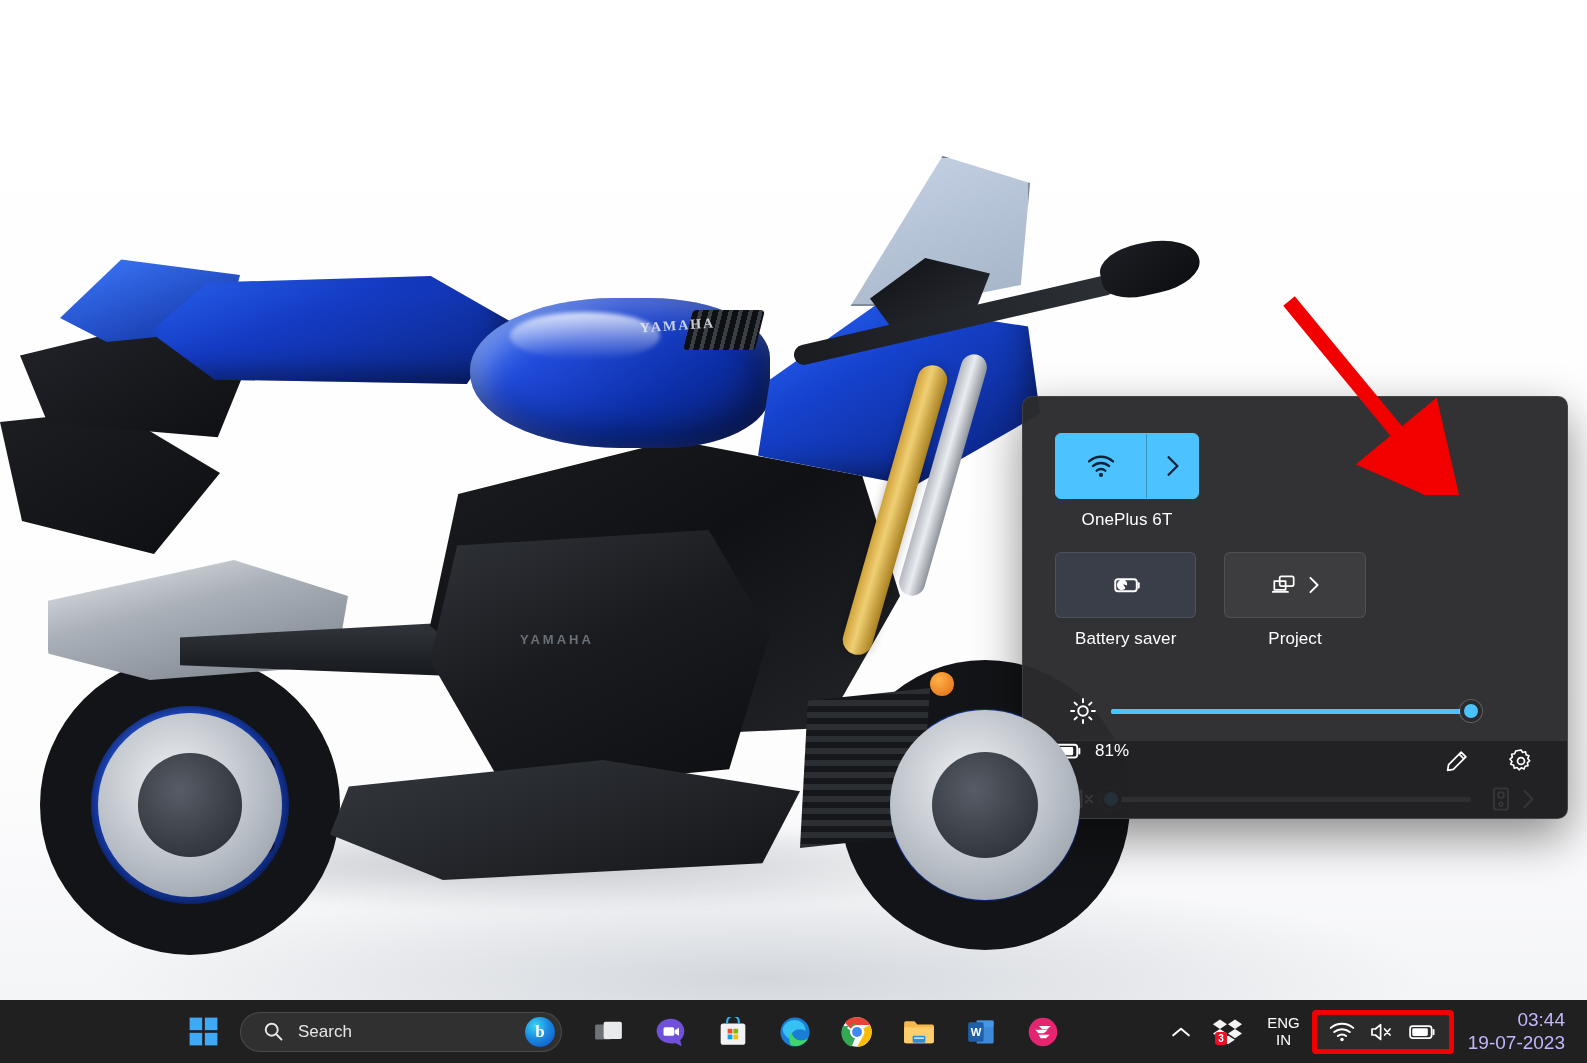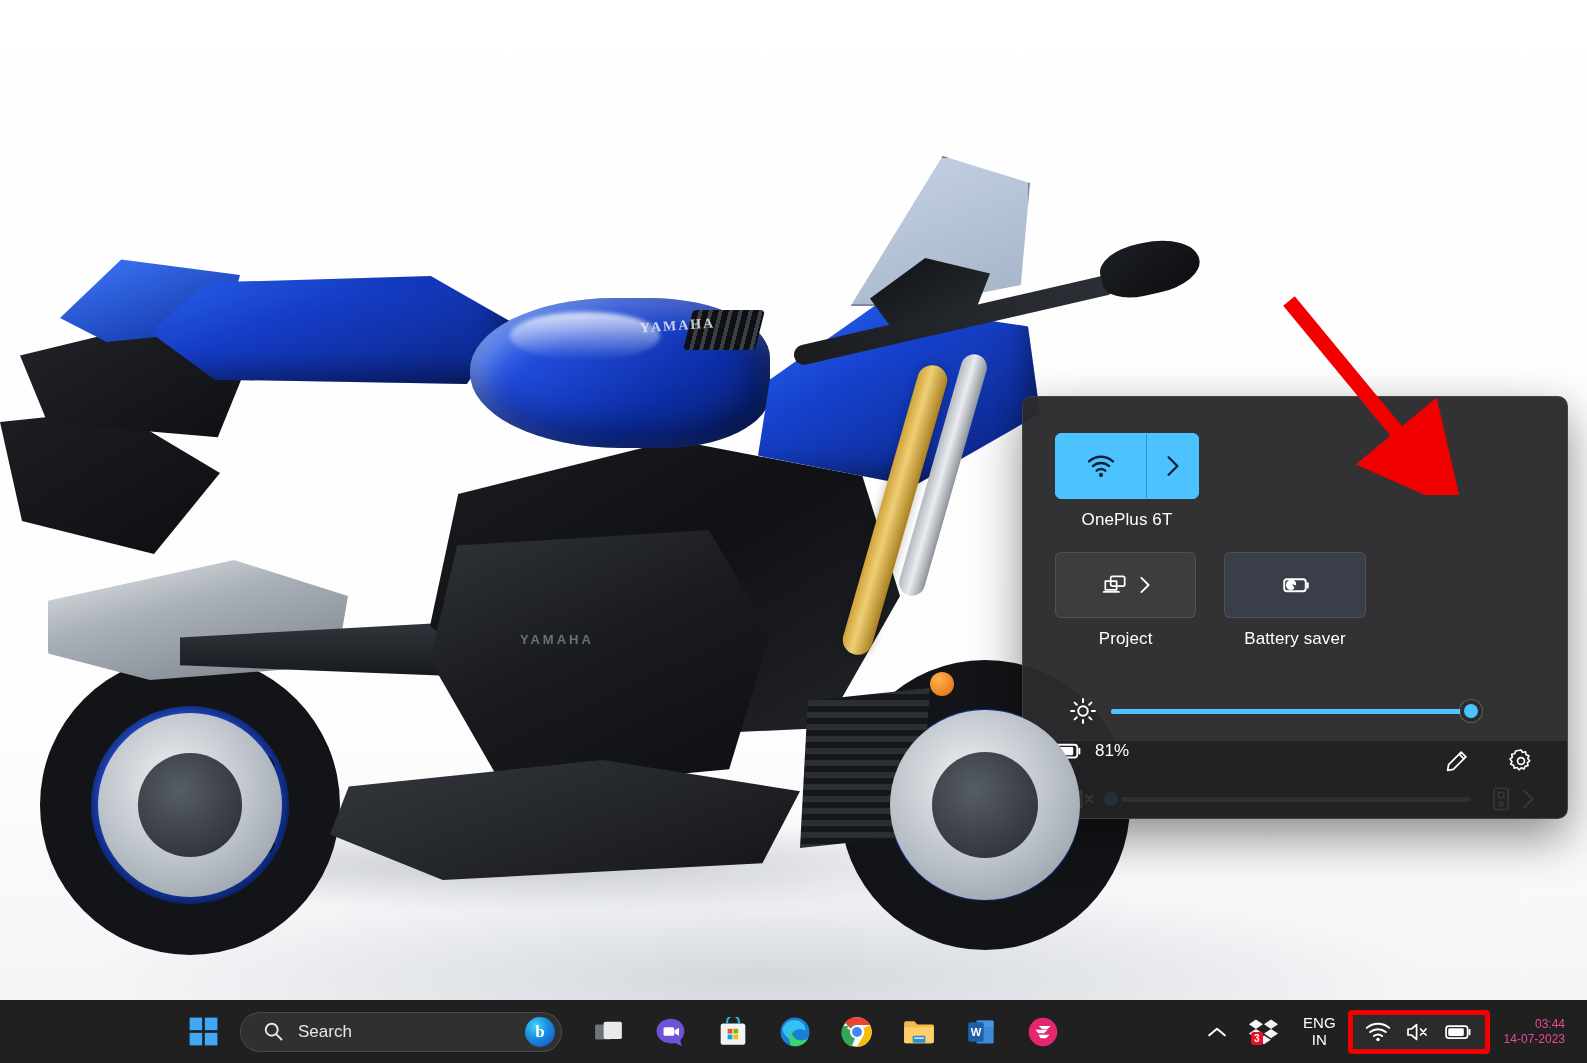--- a/index.html
+++ b/index.html
@@ -281,21 +281,21 @@
     display:flex; align-items:center; gap:0; padding-right: 10px;
   }
   .tray-item { height:48px; display:flex; align-items:center; justify-content:center; padding: 0 10px; border-radius:5px; }
   .lang { display:flex; flex-direction:column; align-items:center; line-height:1.12; font-size:15px; color:#fff; padding:0 12px;}
   .tray-icons-box {
     display:flex; align-items:center; gap:14px;
     padding: 6px 12px; border-radius:4px;
     border: 5px solid #f20000;
     background: rgba(255,255,255,.05);
   }
-  .clock { display:flex; flex-direction:column; align-items:flex-end; line-height:1.2; font-size:12px; color:#ec4899; padding: 0 12px 0 14px; }
+  .clock { display:flex; flex-direction:column; align-items:flex-end; line-height:1.2; font-size:19px; color:#c4b5fd; padding: 0 12px 0 14px; }
   .badge {
     position:absolute; left:4px; bottom:2px;
     background:#e81123; color:#fff; font-size:10px; font-weight:700;
     border-radius:3px; padding: 0px 3px; line-height:13px;
   }
   .dropbox-wrap { position:relative; width:34px; height:30px; }
 </style>
 </head>
 <body>
 
@@ -379,46 +379,46 @@
           </div>
           <div class="tile-label">OnePlus 6T</div>
         </div>
 
 
       </div>
 
       <div class="tile-row row2">
 
         <div class="tile-col">
+          <div class="tile solo battery-tile">
+            <div class="t-main">
+              <svg class="ico" width="34" height="22" viewBox="0 0 30 18" fill="none">
+                <rect x="5.5" y="4" width="19" height="10.5" rx="2.4" stroke="#ffffff" stroke-width="1.7"></rect>
+                <path d="M26.2 7.4v3.8" stroke="#ffffff" stroke-width="1.8" stroke-linecap="round"></path>
+                <path d="M12.5 4.2c-3.4 0-5.4 2.2-5.4 5 0 2.2 1.6 4.2 4.2 4.2 1.6 0 2.6-.7 3.2-1.7l-2 -3.6 3.3 1.3c.5-1.3.2-3-1.2-4.2-.6-.6-1.3-1-2.1-1z" fill="#ffffff"></path>
+              </svg>
+            </div>
+          </div>
+          <div class="tile-label">Battery saver</div>
+        </div>
+
+        <div class="tile-col">
           <div class="tile solo project-tile">
             <div class="t-main">
               <svg class="ico" width="28" height="24" viewBox="0 0 26 22" fill="none">
                 <rect x="9" y="3" width="13" height="9" rx="1.6" stroke="#ffffff" stroke-width="1.6"></rect>
                 <path d="M4 7.5h10.5v8H4z" stroke="#ffffff" stroke-width="1.6" stroke-linejoin="round"></path>
                 <path d="M2.5 17.4h14.2" stroke="#ffffff" stroke-width="1.6" stroke-linecap="round"></path>
               </svg>
               <svg class="ico" width="12" height="18" viewBox="0 0 12 20" fill="none">
                 <path d="M2 2l8 8-8 8" stroke="#ffffff" stroke-width="2" stroke-linecap="round" stroke-linejoin="round"></path>
               </svg>
             </div>
           </div>
           <div class="tile-label">Project</div>
-        </div>
-
-        <div class="tile-col">
-          <div class="tile solo battery-tile">
-            <div class="t-main">
-              <svg class="ico" width="34" height="22" viewBox="0 0 30 18" fill="none">
-                <rect x="5.5" y="4" width="19" height="10.5" rx="2.4" stroke="#ffffff" stroke-width="1.7"></rect>
-                <path d="M26.2 7.4v3.8" stroke="#ffffff" stroke-width="1.8" stroke-linecap="round"></path>
-                <path d="M12.5 4.2c-3.4 0-5.4 2.2-5.4 5 0 2.2 1.6 4.2 4.2 4.2 1.6 0 2.6-.7 3.2-1.7l-2 -3.6 3.3 1.3c.5-1.3.2-3-1.2-4.2-.6-.6-1.3-1-2.1-1z" fill="#ffffff"></path>
-              </svg>
-            </div>
-          </div>
-          <div class="tile-label">Battery saver</div>
         </div>
 
         <div class="tile-col"></div>
       </div>
     </div>
 
     <div class="sliders">
 
       <div class="slider-row">
         <div class="slider-icon">
@@ -639,17 +639,17 @@
         </svg>
         <svg width="28" height="18" viewBox="0 0 26 16" fill="none">
           <rect x="1" y="2.6" width="20" height="11" rx="2.4" stroke="#ffffff" stroke-width="1.6"></rect>
           <rect x="3" y="4.6" width="14.5" height="7" rx="1.2" fill="#ffffff"></rect>
           <path d="M22.8 6v4.2" stroke="#ffffff" stroke-width="1.8" stroke-linecap="round"></path>
         </svg>
       </div>
 
       <div class="clock">
         <span>03:44</span>
-        <span>14-07-2023</span>
+        <span>19-07-2023</span>
       </div>
     </div>
   </div>
 </div>
 
 </body></html>

